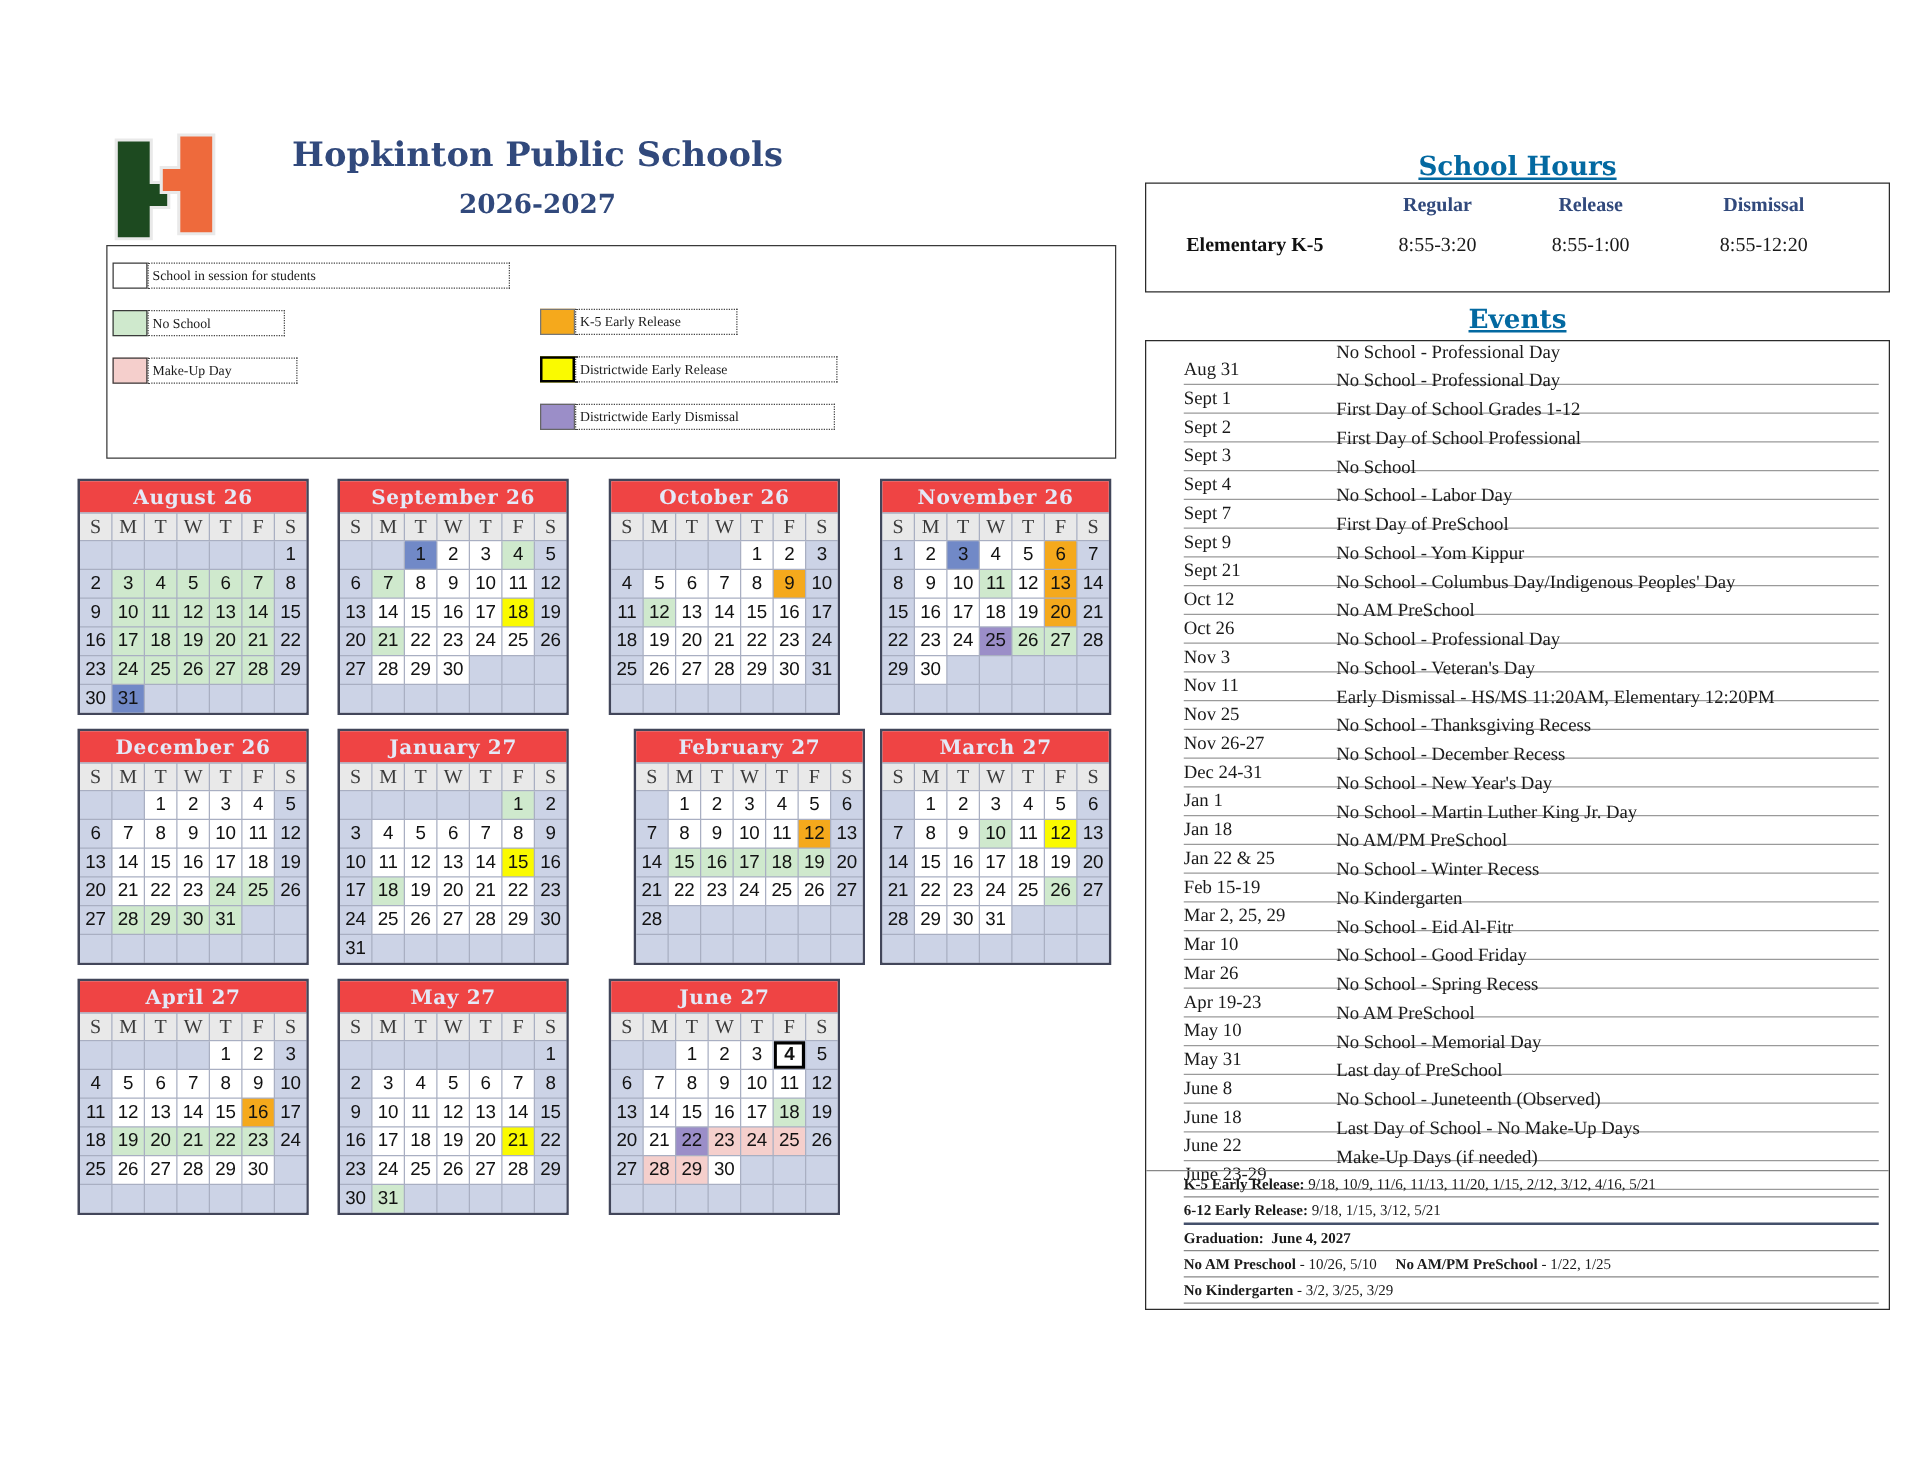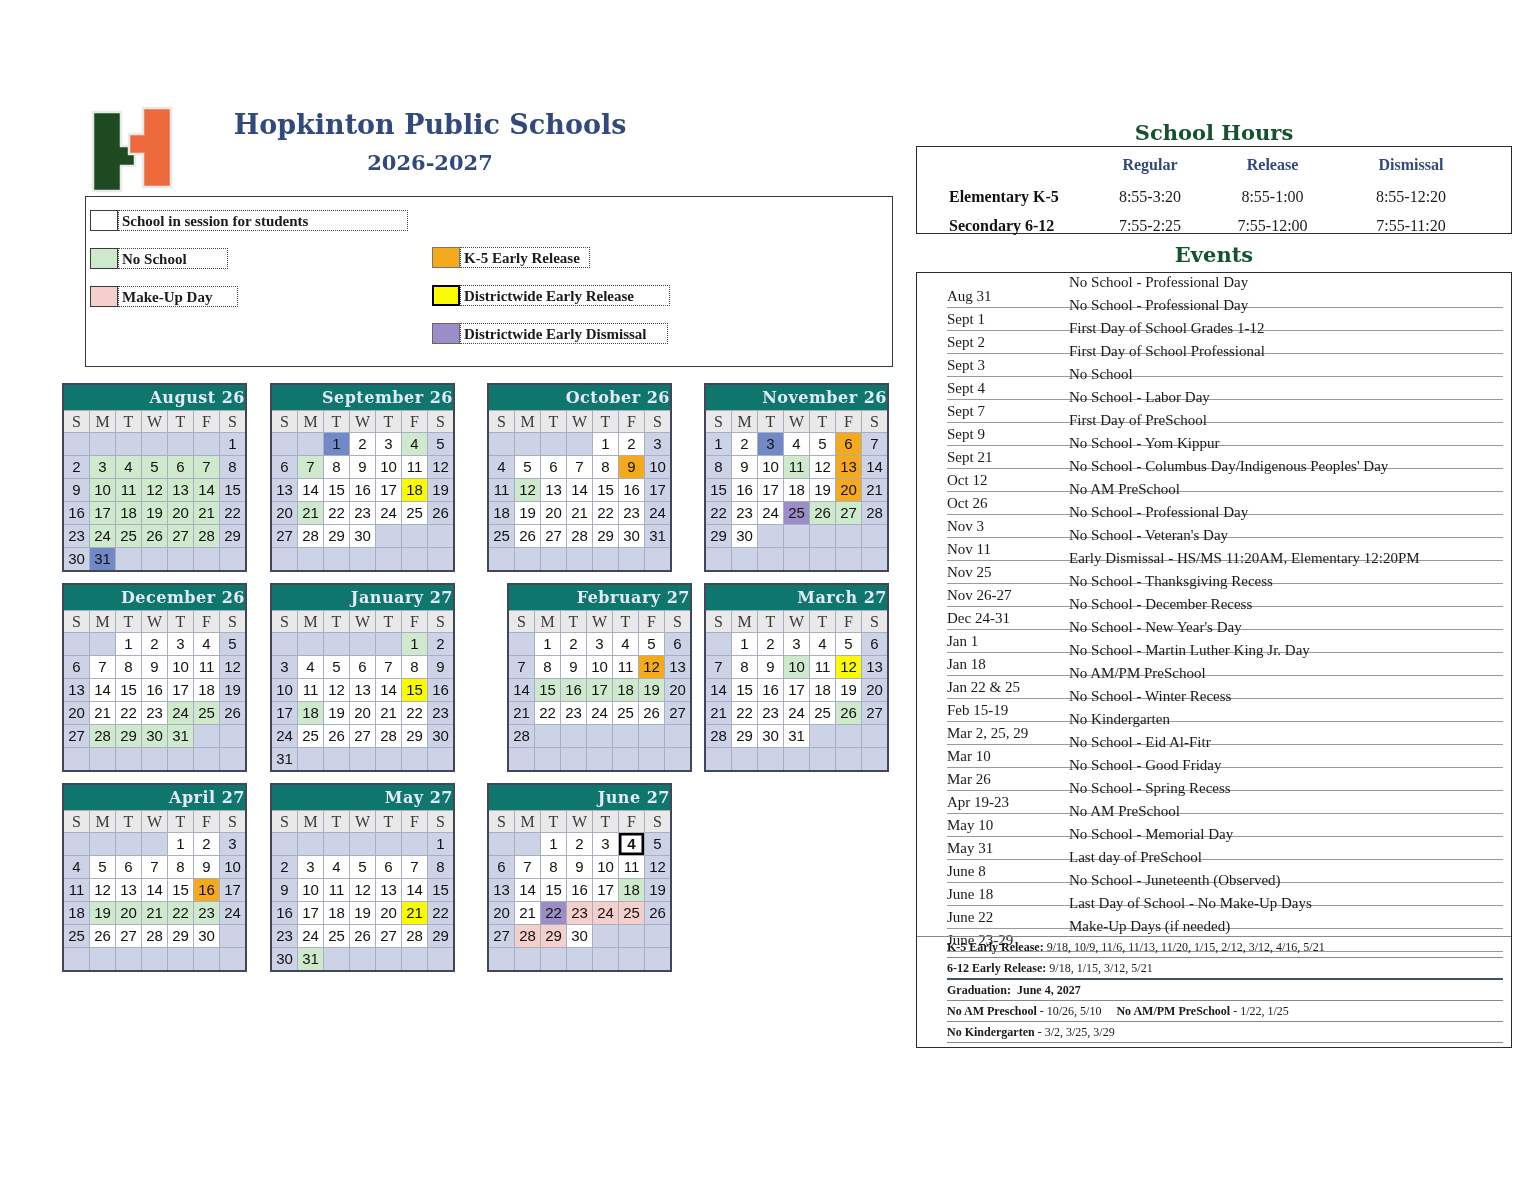--- a/index.html
+++ b/index.html
@@ -19,31 +19,31 @@
   #lg-right{left:346px; top:49px;}
   .lg-item{display:flex; align-items:center; height:23px;}
   .lg-swatch{width:28px; height:21px; border:1px solid #3a3a3a; box-sizing:border-box; flex:0 0 auto;}
   .sw-session{background:#ffffff;}
   .sw-pd{background:#7189c7;}
   .sw-ns{background:#cfe9cd;}
   .sw-mu{background:#f5cfcc;}
   .sw-ker{background:#f5a91c; border-color:#777;}
   .sw-der{background:#fafa00; border:2px solid #000;}
   .sw-dd{background:#9b8ec8; border-color:#666;}
-  .lg-label{border:1px dotted #444; height:21px; line-height:21px; padding-left:3px; font-size:15px; white-space:nowrap; box-sizing:border-box;font-weight:bold;}
+  .lg-label{border:1px dotted #444; height:21px; line-height:21px; padding-left:3px; font-size:11px; white-space:nowrap; box-sizing:border-box;}
   .lg-session .lg-label{width:290px;}
   .lg-pd .lg-label{width:290px;}
   .lg-ns .lg-label{width:110px;}
   .lg-mu .lg-label{width:120px;}
   .lg-ker .lg-label{width:130px;}
   .lg-der .lg-label{width:210px;}
   .lg-dd .lg-label{width:208px;}
 
   
-  .panel-title{position:absolute; width:596px; text-align:center; font-family:"DejaVu Serif", serif; font-weight:bold; font-size:21px; color:#14532d;}
+  .panel-title{position:absolute; width:596px; text-align:center; font-family:"DejaVu Serif", serif; font-weight:bold; font-size:21px; color:#0369a1;text-decoration:underline;}
   #hours-title{left:916px; top:120px;}
   #hours-box{position:absolute; left:916px; top:146px; width:596px; height:88px; border:1.5px solid #2b2b2b; box-sizing:border-box;}
   .hours-grid{display:grid; grid-template-columns:174px 118px 127px 150px; padding-top:7px;}
   .hours-grid .hcell{text-align:center; font-size:16px; line-height:22px;}
   .hours-grid .hhead{font-weight:bold; color:#31497c;}
   .hours-grid .hlabel{text-align:left; padding-left:32px; font-weight:bold; color:#111;}
   .hours-row2{margin-top:3px;}
 
   
   #events-title{left:916px; top:242px;}
@@ -53,21 +53,21 @@
   .ev-date{position:absolute; left:0; bottom:2px; font-size:15px; white-space:nowrap;margin-top:23px;}
   .ev-desc{position:absolute; left:122px; bottom:16px; font-size:15px; white-space:nowrap;}
   #notes{position:absolute; left:0; bottom:4px; width:100%; border-top:1px solid #888;}
   .note-line{position:relative; margin:0 8px 0 30px; height:20px; line-height:20px; font-size:12px; border-bottom:1px solid #888; white-space:nowrap;}
   .note-line .nb{font-weight:bold;}
   .nl-thick{border-bottom:2.5px solid #44506b;}
 
   
   #calendars{position:absolute; left:62px; top:383px; width:840px; height:600px;}
   .month{position:absolute; width:185px; border:2px solid #42465a; box-sizing:border-box; background:#fff;}
-  .m-title{height:25px; line-height:25px; background:#0f766e; color:#e4e9f7; text-align:right; font-family:"DejaVu Serif", serif; font-weight:bold; font-size:16px; letter-spacing:.5px;}
+  .m-title{height:25px; line-height:25px; background:#ef4444; color:#e4e9f7; text-align:center; font-family:"DejaVu Serif", serif; font-weight:bold; font-size:16px; letter-spacing:.5px;}
   .m-dow{display:grid; grid-template-columns:repeat(7,1fr); gap:1px; background:#a9afc2; border-top:1px solid #a9afc2; border-bottom:1px solid #a9afc2;}
   .m-dow span{background:#e9e9e9; height:21px; line-height:21px; text-align:center; font-family:"Liberation Serif", serif; font-size:16px; color:#3b3b3b;}
   .m-days{display:grid; grid-template-columns:repeat(7,1fr); grid-auto-rows:22px; gap:1px; background:#a9afc2;}
   .m-cell{font-family:"Liberation Sans", sans-serif; font-size:15px; line-height:22px; text-align:center; color:#121212;}
   .c-w{background:#ffffff;}
   .c-we{background:#ccd3e6;}
   .c-ns{background:#cfe9cd;}
   .c-pd{background:#7189c7;}
   .c-ker{background:#f5a91c;}
   .c-der{background:#fafa00;}
@@ -129,26 +129,20 @@
       <div class="hcell hlabel"></div>
       <div class="hcell hhead">Regular</div>
       <div class="hcell hhead">Release</div>
       <div class="hcell hhead">Dismissal</div>
     </div>
     <div class="hours-grid hours-row2">
       <div class="hcell hlabel">Elementary K-5</div>
       <div class="hcell">8:55-3:20</div>
       <div class="hcell">8:55-1:00</div>
       <div class="hcell">8:55-12:20</div>
-    </div>
-    <div class="hours-grid">
-      <div class="hcell hlabel">Secondary 6-12</div>
-      <div class="hcell">7:55-2:25</div>
-      <div class="hcell">7:55-12:00</div>
-      <div class="hcell">7:55-11:20</div>
     </div>
   </div>
 
   <div id="events-title" class="panel-title">Events</div>
   <div id="events-box">
     <div id="events-rows">
         <div class="ev-row">
           <span class="ev-date">Aug 31</span>
           <span class="ev-desc">No School - Professional Day</span>
         </div>

